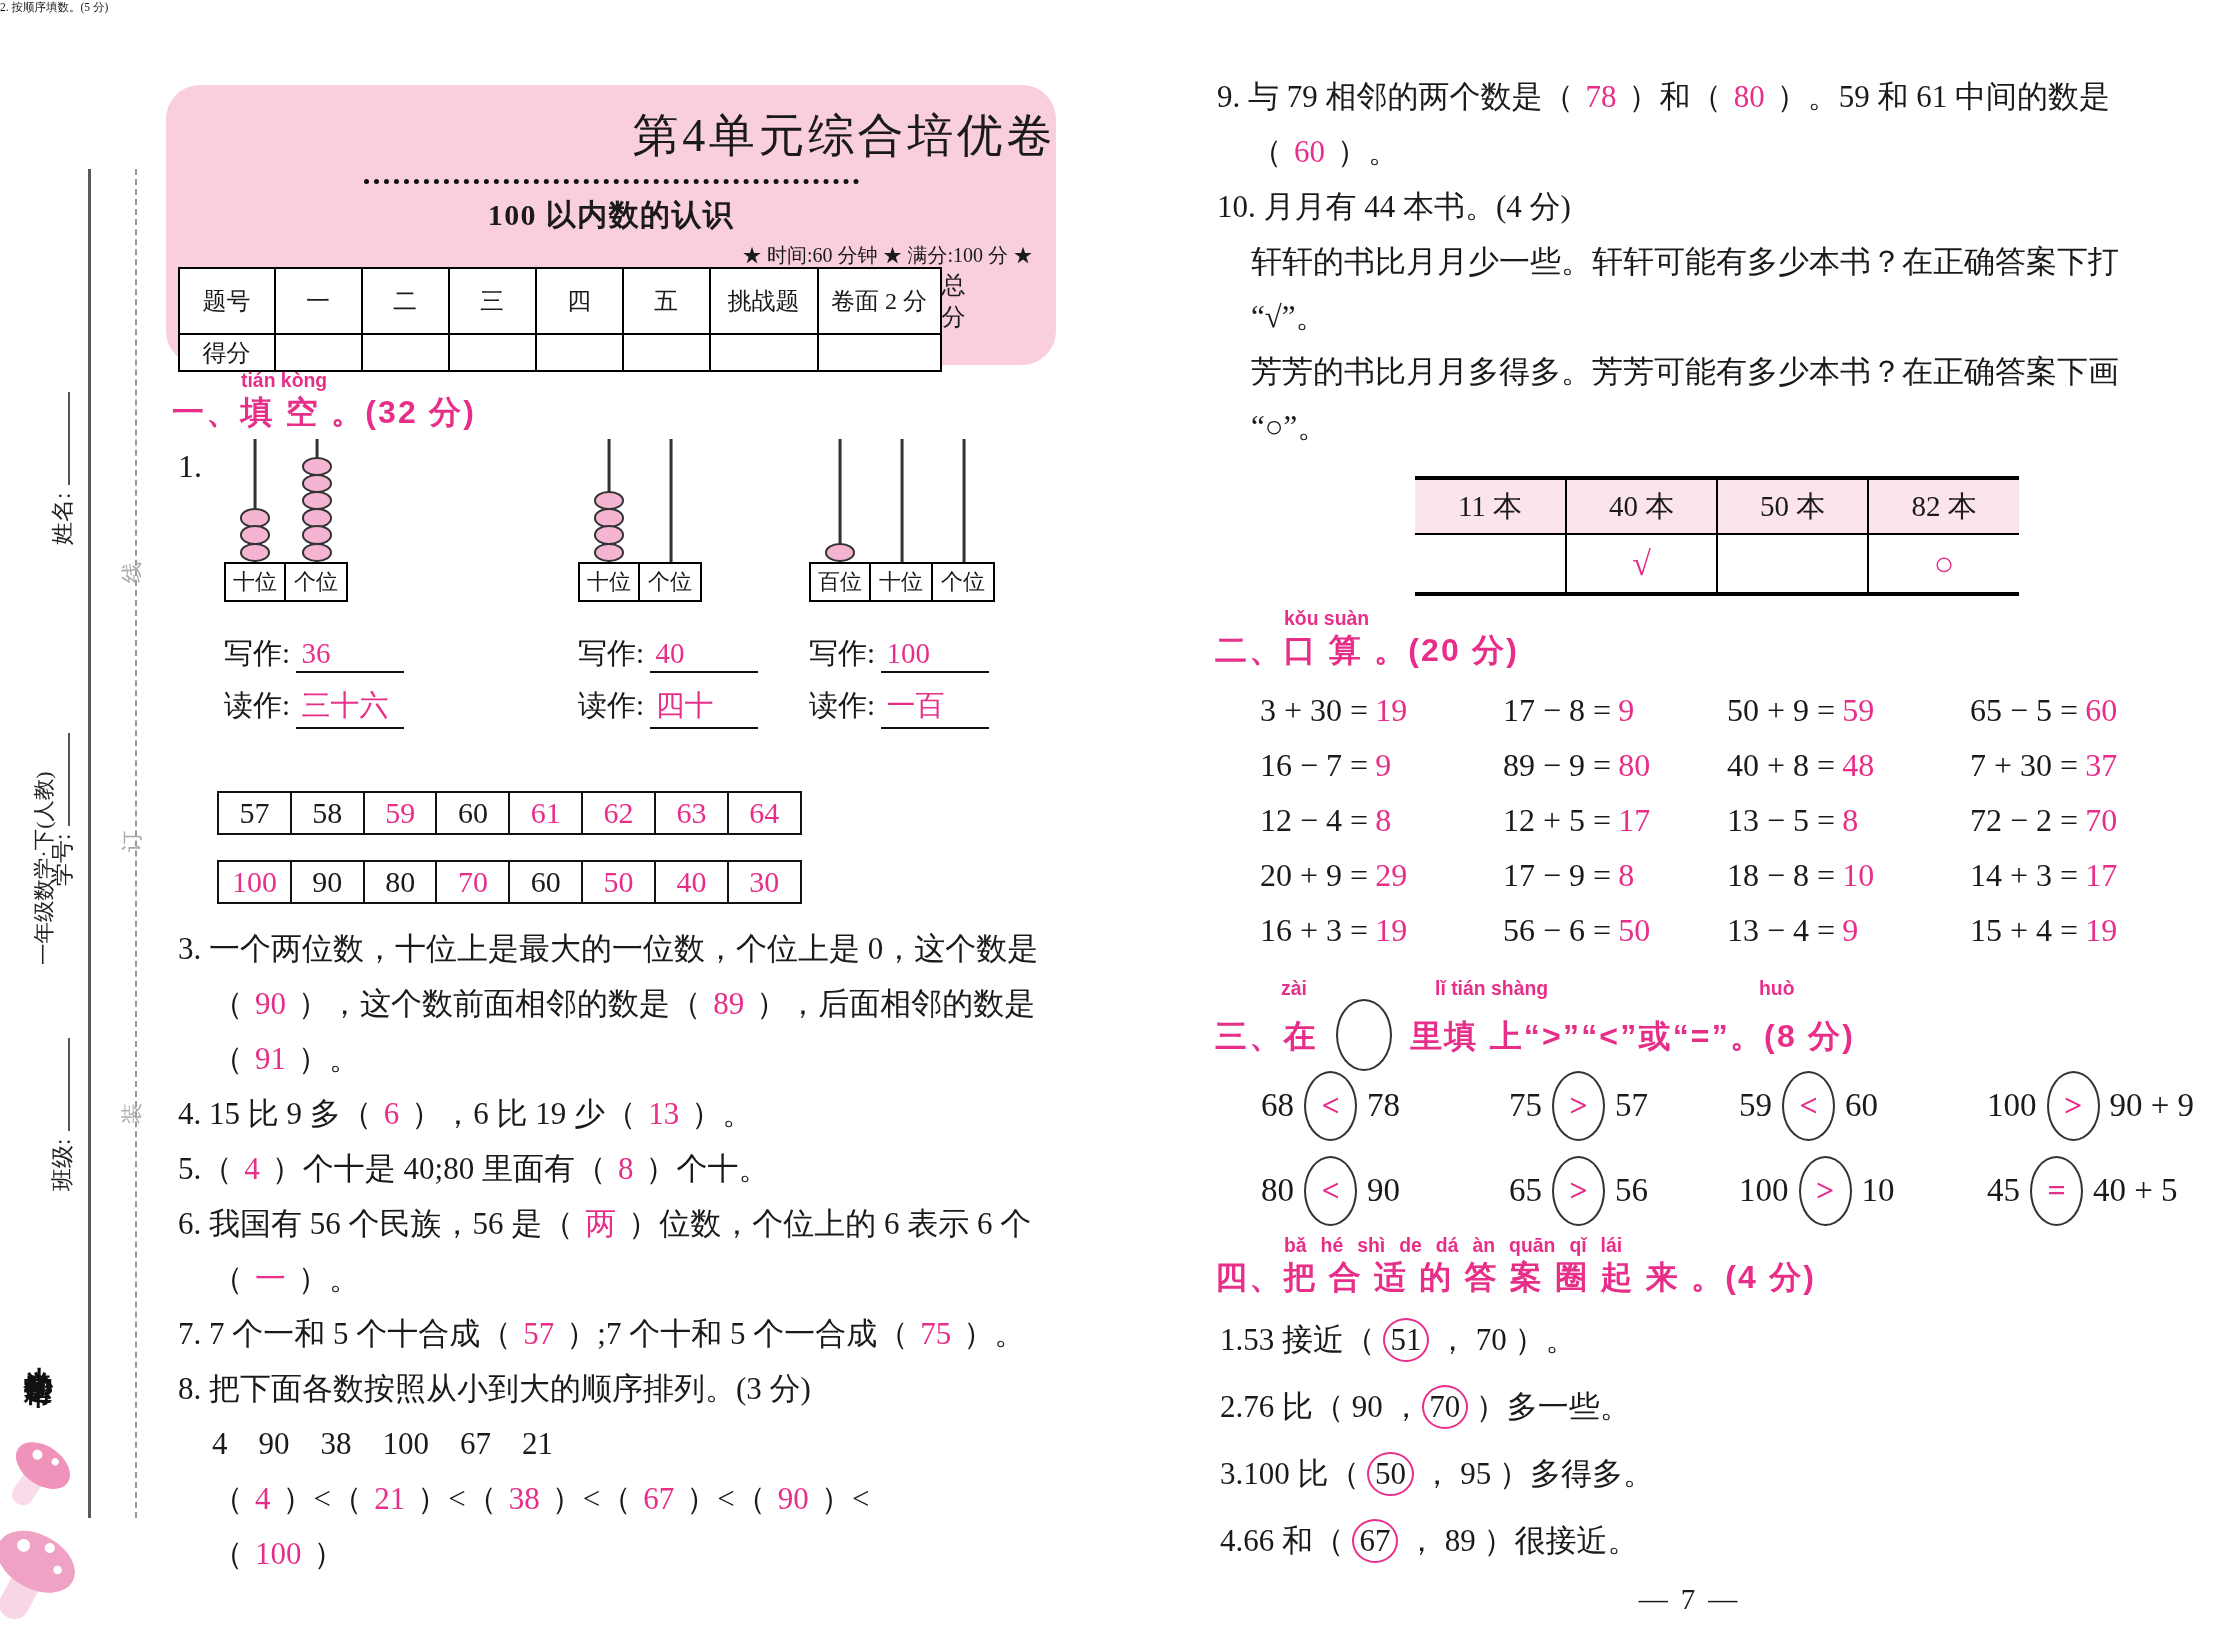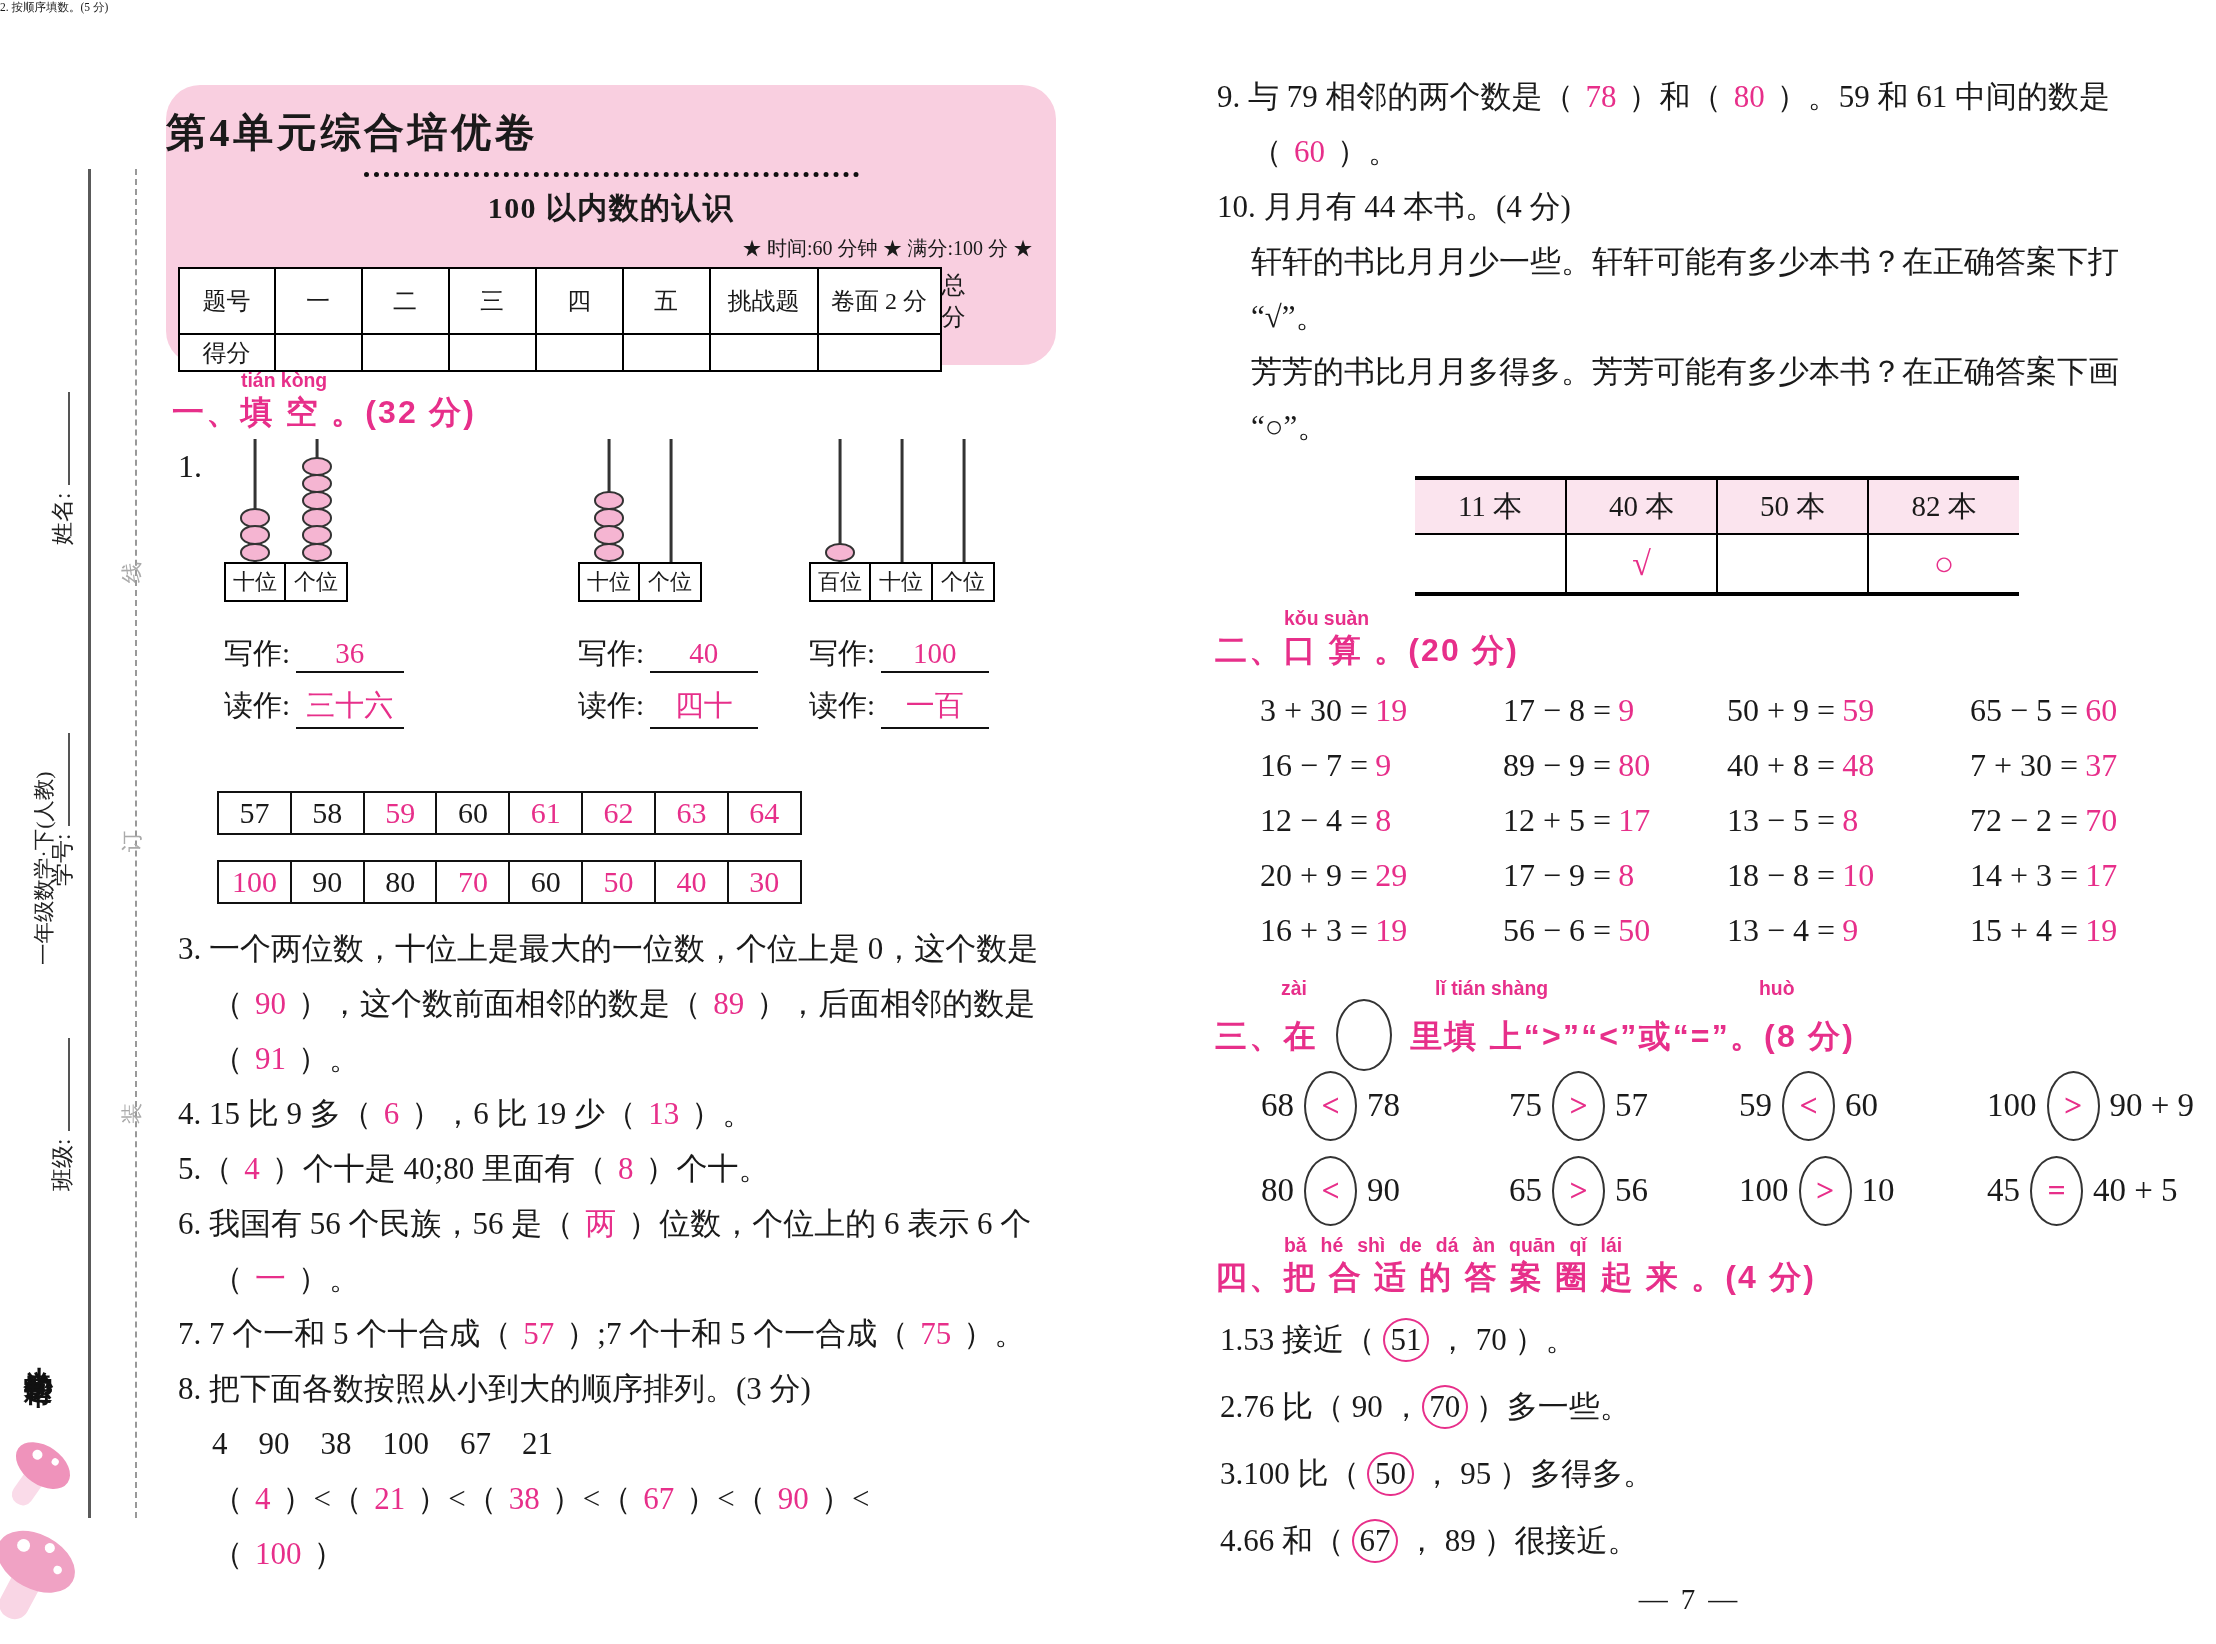--- a/index.html
+++ b/index.html
@@ -22,21 +22,21 @@
   #book-label{left:29px;top:965px;font-size:21.5px;}
   .bchar{position:absolute;color:#aaa;font-size:21.5px;transform:rotate(-90deg);}
   .bc0{left:121px;top:558px;} .bc1{left:121px;top:827px;} .bc2{left:121px;top:1099px;}
   #brand{left:18.7px;top:1343px;writing-mode:vertical-rl;text-orientation:upright;
          font-family:"Liberation Sans","DejaVu Sans",sans-serif;font-weight:bold;
          font-size:29px;letter-spacing:4.3px;color:#111;}
   #mushrooms{left:-4.3px;top:1426px;}
 
   
   #header-box{left:166px;top:85px;width:890px;height:280px;background:var(--hdrbg);border-radius:34px;}
-  #hb-title{margin:20px 0 0;text-align:left;font-size:40px;font-weight:bold;letter-spacing:3.6px;}
+  #hb-title{margin:20px 0 0;text-align:right;font-size:46px;font-weight:normal;letter-spacing:3.6px;}
   #hb-dotted{width:495px;margin:11.5px auto 0;height:0;border-bottom:5px dotted #111;}
   #hb-sub{margin-top:11.5px;text-align:center;font-size:30px;font-weight:bold;letter-spacing:1.4px;}
   #hb-meta{margin-top:5.7px;text-align:right;padding-right:23px;font-size:20px;}
   #score-table{position:absolute;left:11.5px;top:182px;width:711px;border-collapse:collapse;
                background:#fff;table-layout:fixed;}
   #score-table td{border:2.2px solid #000;text-align:center;font-size:24px;height:37px;padding:0;}
   #score-table td:nth-child(1){width:96px;}
   #score-table td:nth-child(2),#score-table td:nth-child(3),#score-table td:nth-child(4),
   #score-table td:nth-child(5),#score-table td:nth-child(6){width:87px;}
   #score-table td:nth-child(7){width:108px;}
@@ -75,21 +75,21 @@
   .ab-rodzone{position:relative;height:123px;width:62px;}
   .ab-rod{position:absolute;bottom:0;left:50%;transform:translateX(-50%);width:2.9px;height:123px;background:#333;}
   .ab-beads{position:absolute;bottom:0;left:50%;transform:translateX(-50%);
             display:flex;flex-direction:column;}
   .ab-bead{width:30px;height:19.4px;background:#f5b5d2;border:2.2px solid #333;border-radius:50%;margin-top:-2.2px;}
   .ab-box{width:62px;height:40px;border:2.2px solid #000;display:flex;align-items:center;
           justify-content:center;font-size:22px;background:#fff;}
   .ab-col + .ab-col .ab-box{border-left:none;}
   .ab-ans{font-size:29px;margin-top:11.5px;white-space:nowrap;}
   .ab-ans.first{margin-top:32px;}
-  .wline{display:inline-block;min-width:108px;border-bottom:2.2px solid #111;text-align:center;
+  .wline{display:inline-block;min-width:108px;border-bottom:2.2px solid #111;
          color:var(--accent);margin-left:5.7px;padding:0 5.7px 1.4px;}
 
   
   .seq{display:flex;}
   #seq1{left:217px;top:791px;} #seq2{left:217px;top:860px;}
   .seq-cell{width:75px;height:44px;border:2.2px solid #111;margin-left:-2.2px;display:flex;
             align-items:center;justify-content:center;font-size:30px;background:#fff;}
   .seq-cell:first-child{margin-left:0;}
   .seq-cell.pk{color:var(--accent);}
 

